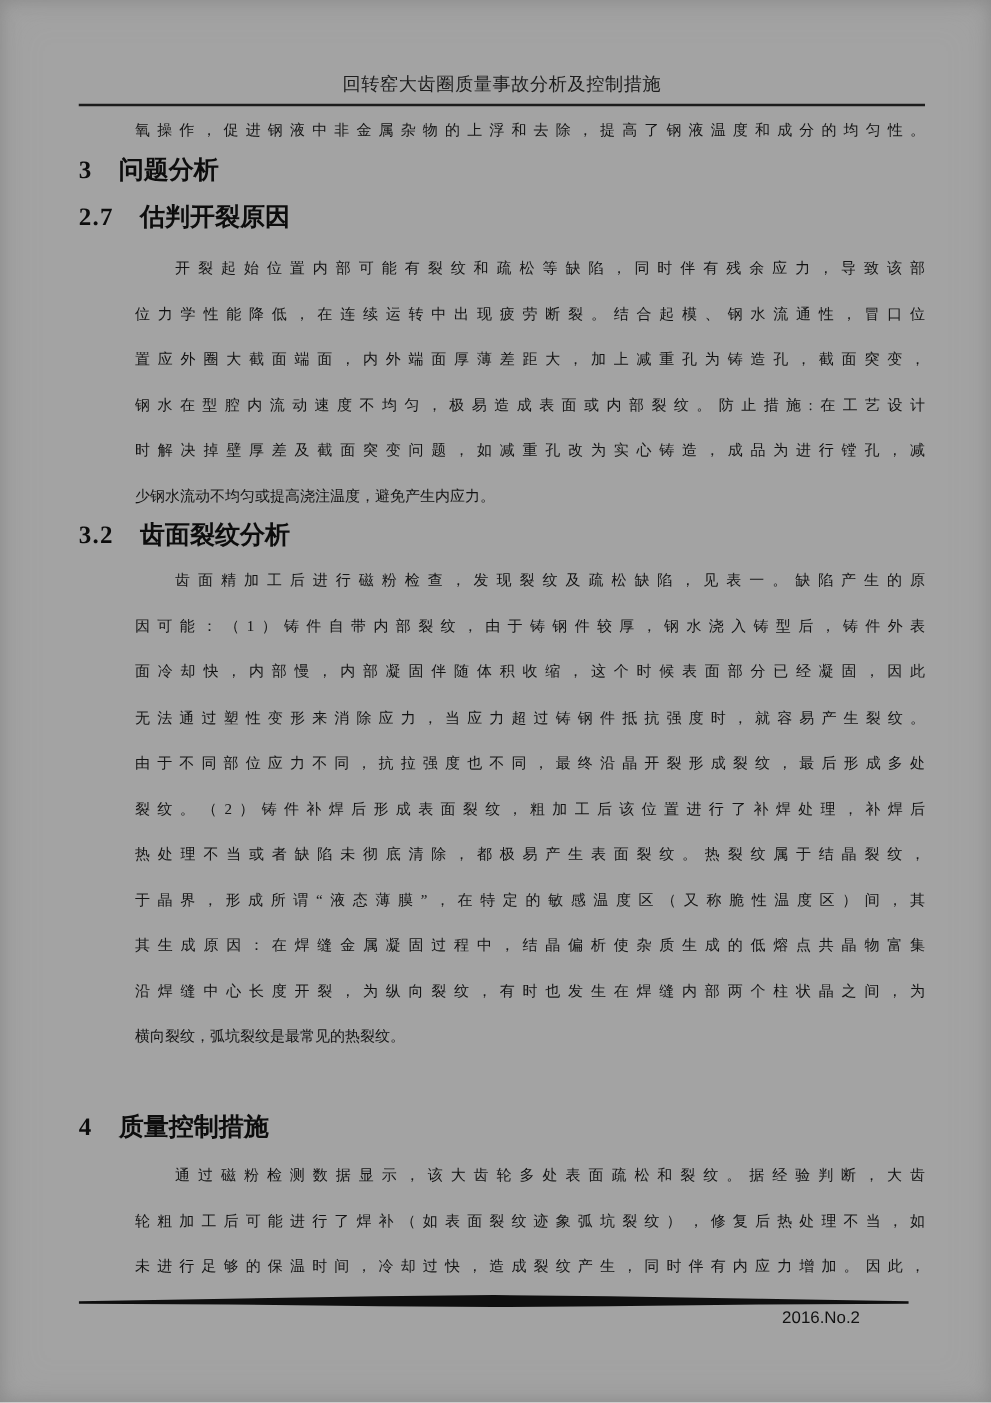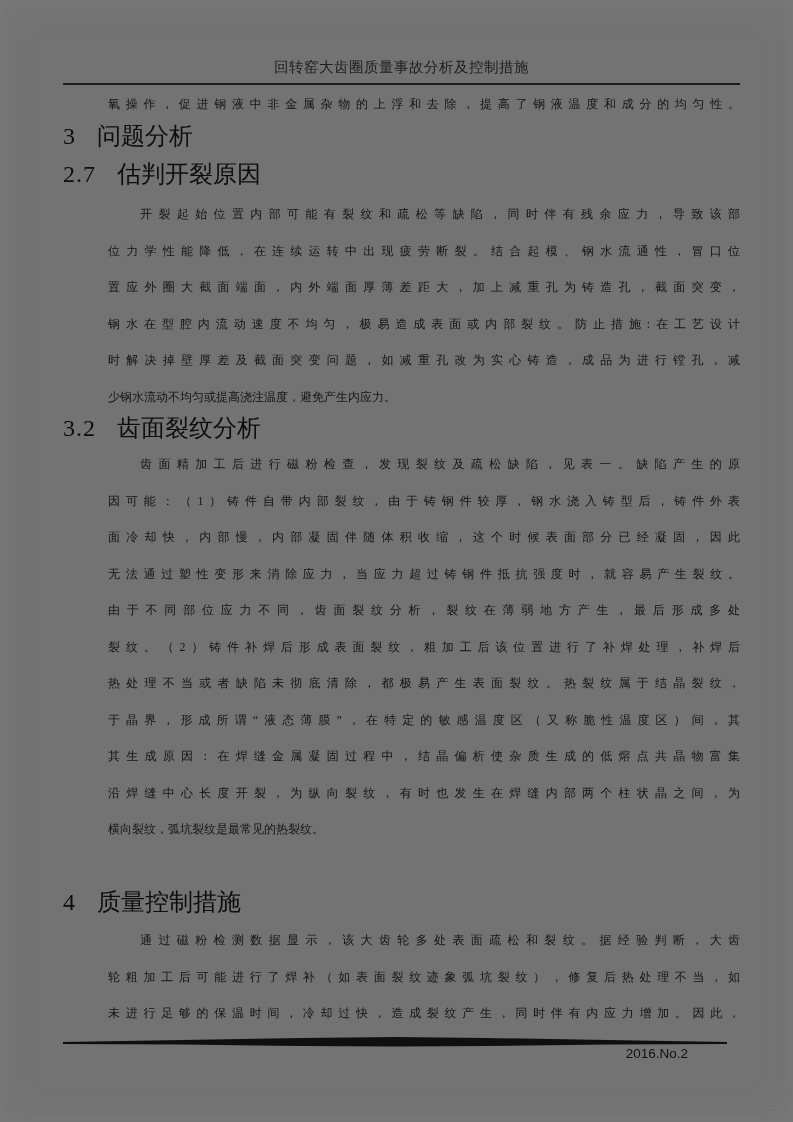--- a/index.html
+++ b/index.html
@@ -1,20 +1,20 @@
 <!DOCTYPE html>
 <html><head>
 <meta charset="utf-8">
 <style>
   html, body { margin: 0; padding: 0; background: #ffffff; }
   .page {
     position: relative;
     width: 793px;
     height: 1122px;
-    background: #737373;
+    background: #a3a3a3;
     overflow: hidden;
     font-family: "Liberation Serif", "DejaVu Serif", serif;
     color: #141414;
   }
   .vignette {
     position: absolute;
     inset: 0;
     pointer-events: none;
     box-shadow: inset 0 0 14px 1px rgba(120,120,120,0.55),
                 inset 0 0 34px rgba(150,150,150,0.22);
@@ -49,22 +49,22 @@
     text-align-last: justify;
     color: #141414;
     margin-left: 45px;
   }
   .line.indent { text-indent: 32px; }
   .line.last { text-align-last: left; }
   .heading {
     position: absolute;
     left: 63px;
     width: 677px;
-    font-weight: normal;
-    font-size: 24px;
+    font-weight: bold;
+    font-size: 20px;
     line-height: 27px;
     color: #0d0d0d;
     white-space: nowrap;
   }
   .heading .hnum { margin-right: 21px; letter-spacing: 1px; }
   .footer-rule-wrap {
     position: absolute;
     left: 63px;
     top: 1033px;
     width: 664px;
@@ -121,21 +121,21 @@
 
   <div class="heading" style="top:415px">
     <span class="hnum">3.2</span><span class="htitle">齿面裂纹分析</span>
   </div>
 
   <div class="textblock" style="top:446px">
     <div class="line indent">齿面精加工后进行磁粉检查，发现裂纹及疏松缺陷，见表一。缺陷产生的原</div>
     <div class="line">因可能：（1）铸件自带内部裂纹，由于铸钢件较厚，钢水浇入铸型后，铸件外表</div>
     <div class="line">面冷却快，内部慢，内部凝固伴随体积收缩，这个时候表面部分已经凝固，因此</div>
     <div class="line">无法通过塑性变形来消除应力，当应力超过铸钢件抵抗强度时，就容易产生裂纹。</div>
-    <div class="line">由于不同部位应力不同，齿面裂纹分析，裂纹在薄弱地方产生，最后形成多处</div>
+    <div class="line">由于不同部位应力不同，抗拉强度也不同，最终沿晶开裂形成裂纹，最后形成多处</div>
     <div class="line">裂纹。（2）铸件补焊后形成表面裂纹，粗加工后该位置进行了补焊处理，补焊后</div>
     <div class="line">热处理不当或者缺陷未彻底清除，都极易产生表面裂纹。热裂纹属于结晶裂纹，</div>
     <div class="line">于晶界，形成所谓“液态薄膜”，在特定的敏感温度区（又称脆性温度区）间，其</div>
     <div class="line">其生成原因：在焊缝金属凝固过程中，结晶偏析使杂质生成的低熔点共晶物富集</div>
     <div class="line">沿焊缝中心长度开裂，为纵向裂纹，有时也发生在焊缝内部两个柱状晶之间，为</div>
     <div class="line last">横向裂纹，弧坑裂纹是最常见的热裂纹。</div>
   </div>
 
   <div class="heading" style="top:889px">
     <span class="hnum">4</span><span class="htitle">质量控制措施</span>

